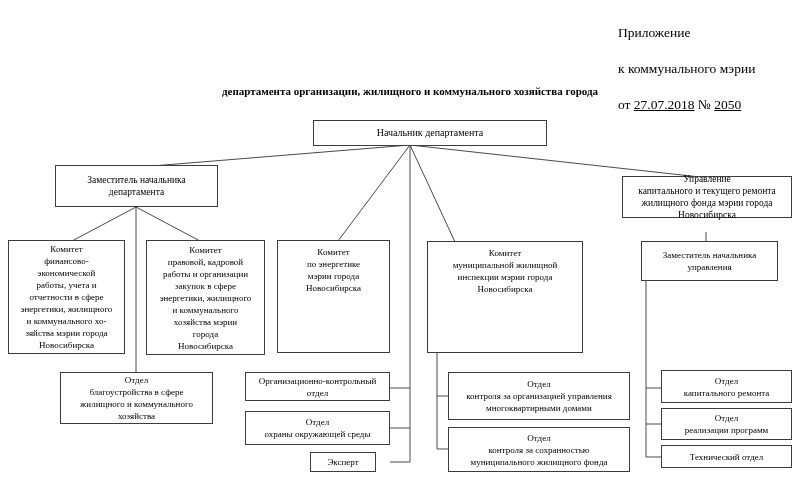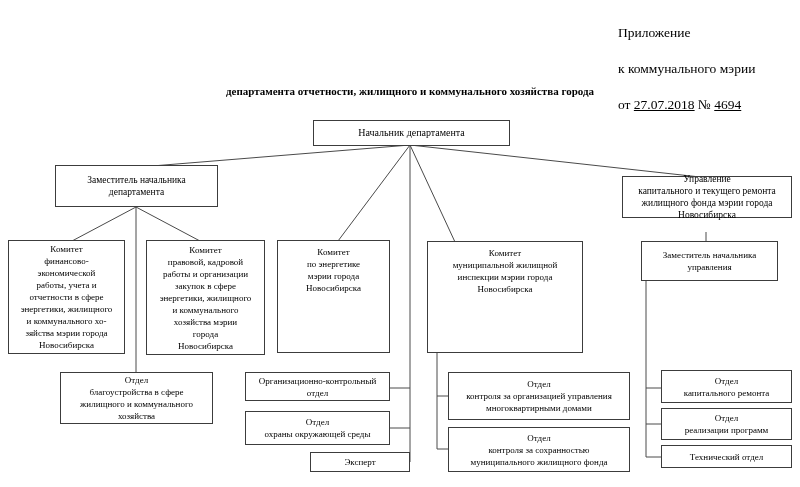--- a/index.html
+++ b/index.html
@@ -89,28 +89,28 @@
     <line x1="646" y1="457" x2="661" y2="457"></line>
 
     <line x1="437" y1="353" x2="437" y2="449"></line>
     <line x1="437" y1="396" x2="448" y2="396"></line>
     <line x1="437" y1="449" x2="448" y2="449"></line>
   </svg>
 
   <div class="appendix">
     <div class="row">Приложение</div>
     <div class="row">к коммунального мэрии</div>
-    <div class="row"><span>от </span><span class="u">27.07.2018</span><span> № </span><span class="u">4694</span></div>
+    <div class="row"><span>от </span><span class="u">27.07.2018</span><span> № </span><span class="u">2050</span></div>
   </div>
 
   <div class="diagram-title">
-    <div>департамента отчетности, жилищного и коммунального хозяйства города</div>
+    <div>департамента организации, жилищного и коммунального хозяйства города</div>
   </div>
 
-  <div class="box head-box" style="left:313px; top:120px; width:197px; height:26px;">Начальник департамента</div>
+  <div class="box head-box" style="left:313px; top:120px; width:234px; height:26px;">Начальник департамента</div>
 
   <div class="box lvl2" style="left:55px; top:165px; width:163px; height:42px;">Заместитель начальника
 департамента</div>
 
   <div class="box lvl2" style="left:622px; top:176px; width:170px; height:42px;">Управление
 капитального и текущего ремонта
 жилищного фонда мэрии города
 Новосибирска</div>
 
   <div class="box" style="left:641px; top:241px; width:137px; height:40px;">Заместитель начальника
@@ -150,21 +150,21 @@
 благоустройства в сфере
 жилищного и коммунального
 хозяйства</div>
 
   <div class="box" style="left:245px; top:372px; width:145px; height:29px;">Организационно-контрольный
 отдел</div>
 
   <div class="box" style="left:245px; top:411px; width:145px; height:34px;">Отдел
 охраны окружающей среды</div>
 
-  <div class="box" style="left:310px; top:452px; width:100px; height:20px;">Эксперт</div>
+  <div class="box" style="left:310px; top:452px; width:66px; height:20px;">Эксперт</div>
 
   <div class="box" style="left:448px; top:372px; width:182px; height:48px;">Отдел
 контроля за организацией управления
 многоквартирными домами</div>
 
   <div class="box" style="left:448px; top:427px; width:182px; height:45px;">Отдел
 контроля за сохранностью
 муниципального жилищного фонда</div>
 
   <div class="box" style="left:661px; top:370px; width:131px; height:33px;">Отдел

